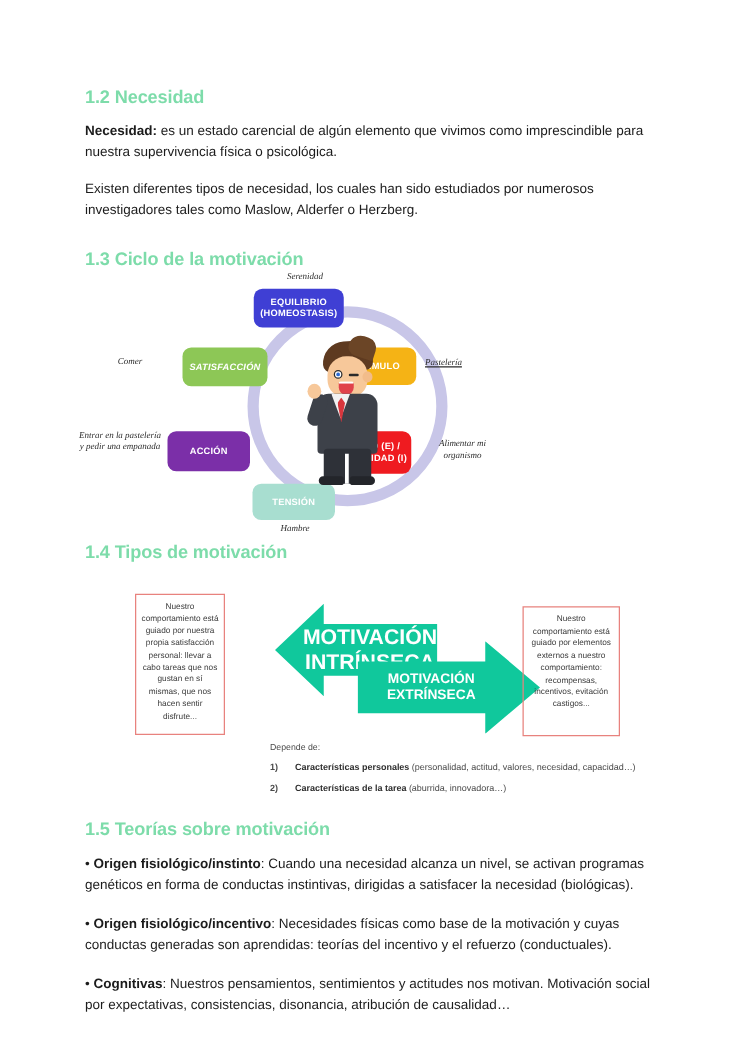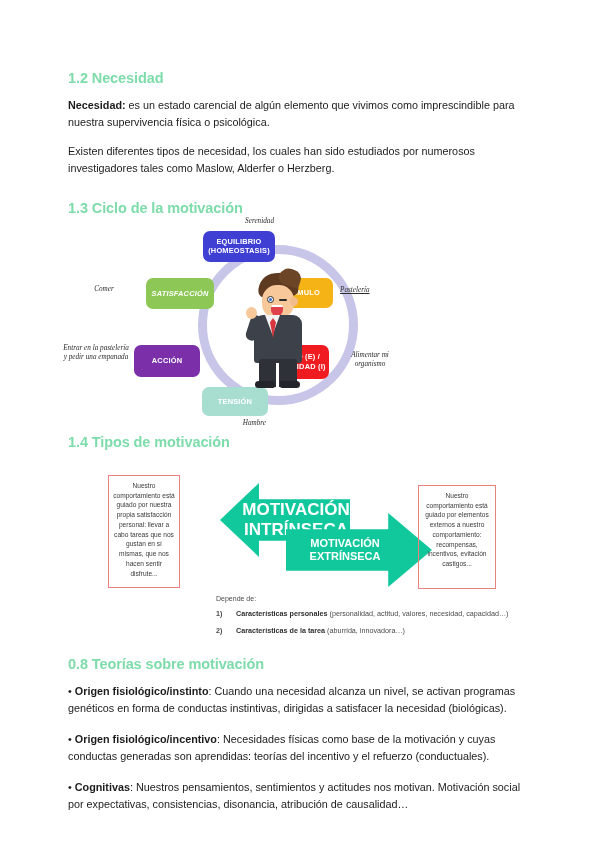--- a/index.html
+++ b/index.html
@@ -111,21 +111,21 @@
     font-style: italic;
   }
 
   .cyc-label {
     position: absolute;
     font-family: "Liberation Serif", serif;
     font-style: italic;
     font-size: 7.2px;
     color: #2b2b2b;
     line-height: 1.3;
-    text-align: right;
+    text-align: center;
   }
   .lbl-serenidad { left: 128px; top: -10px; width: 60px; }
   .lbl-pasteleria { left: 254px; top: 59px; width: 60px; text-align: left; text-decoration: underline; }
   .lbl-alimentar  { left: 252px; top: 124px; width: 64px; text-align: center; }
   .lbl-hambre     { left: 120px; top: 192px; width: 60px; }
   .lbl-entrar     { left: -24px; top: 117px; width: 68px; text-align: center; }
   .lbl-comer      { left: -10px; top: 58px; width: 56px; text-align: center; }
 
   
   .character {
@@ -365,21 +365,21 @@
           <span class="dep-num">1)</span>
           <span class="dep-txt"><b>Características personales</b><span> (personalidad, actitud, valores, necesidad, capacidad…)</span></span>
         </div>
         <div class="dep-item">
           <span class="dep-num">2)</span>
           <span class="dep-txt"><b>Características de la tarea</b><span> (aburrida, innovadora…)</span></span>
         </div>
       </div>
     </div>
 
-    <h2 class="section-heading">0.8 Teorías sobre motivación</h2>
+    <h2 class="section-heading">1.5 Teorías sobre motivación</h2>
 
     <div class="theory-list">
       <p class="theory"><span>• </span><b>Origen fisiológico/instinto</b><span>: Cuando una necesidad alcanza un nivel, se activan programas genéticos en forma de conductas instintivas, dirigidas a satisfacer la necesidad (biológicas).</span></p>
 
       <p class="theory"><span>• </span><b>Origen fisiológico/incentivo</b><span>: Necesidades físicas como base de la motivación y cuyas conductas generadas son aprendidas: teorías del incentivo y el refuerzo (conductuales).</span></p>
 
       <p class="theory"><span>• </span><b>Cognitivas</b><span>: Nuestros pensamientos, sentimientos y actitudes nos motivan. Motivación social por expectativas, consistencias, disonancia, atribución de causalidad…</span></p>
     </div>
 
   </div>

